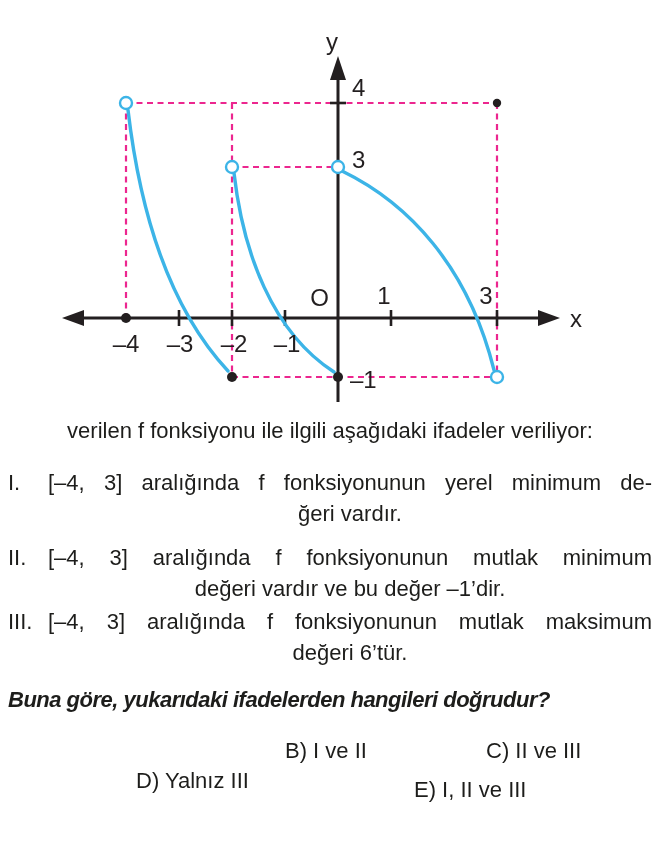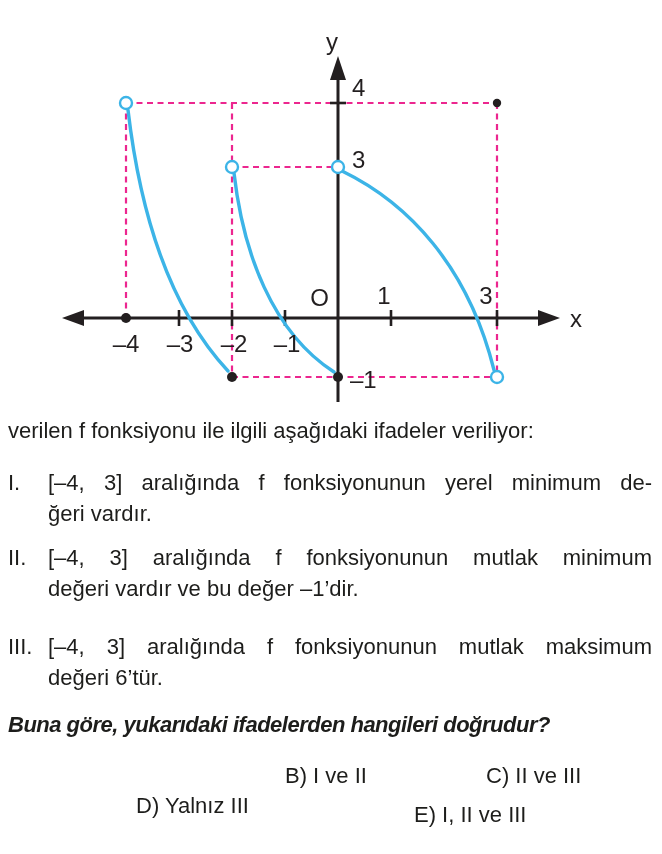--- a/index.html
+++ b/index.html
@@ -9,27 +9,27 @@
     font-family: "Liberation Sans", sans-serif;
     color: #1d1d1b;
     overflow: hidden;
     position: relative;
   }
   .figure-wrap { width: 662px; height: 405px; }
   .text-col { padding: 0 10px 0 8px; }
 
   .intro { margin-top: 10px; font-size: 22px; line-height: 31px; }
   .jline { text-align: justify; text-align-last: justify; }
-  .pline { text-align: left; }
+  .pline { text-align: center; }
 
   .statement { position: relative; padding-left: 40px; font-size: 22px; line-height: 31px; }
   .statement .numeral { position: absolute; left: 0; top: 0; }
   .st-1 { margin-top: 21px; }
   .st-2 { margin-top: 13px; }
-  .st-3 { margin-top: 27px; }
+  .st-3 { margin-top: 2px; }
 
   .question {
     margin-top: 19px;
     font-size: 22px; font-weight: bold; letter-spacing: -0.5px;
     white-space: nowrap;
     font-style: italic;
   }
 
   .options { position: relative; margin-top: 0; height: 110px; font-size: 22px; }
   .opt { position: absolute; white-space: nowrap; }

